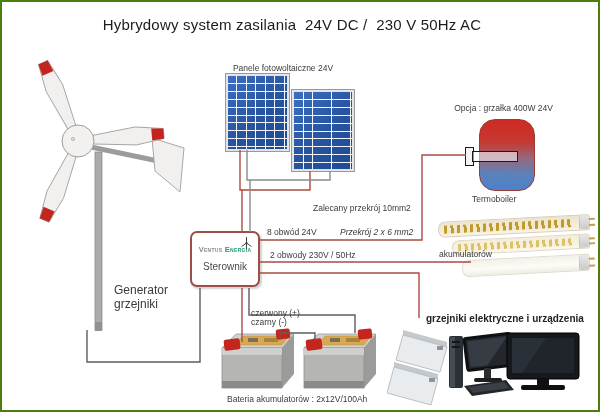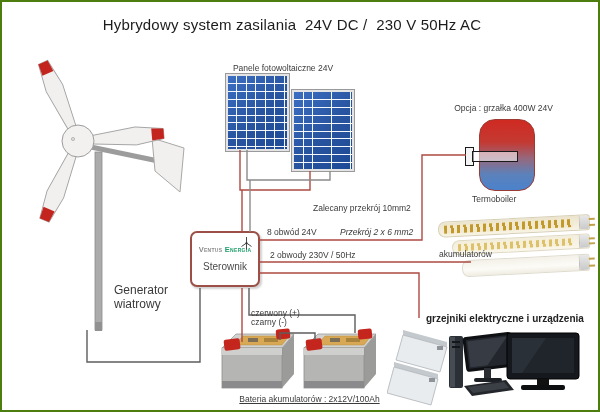--- a/index.html
+++ b/index.html
@@ -198,26 +198,26 @@
 
     <polyline class="wire-red" points="240,286 240,340" fill="none" stroke="#ad4a41" stroke-width="1.4"></polyline>
     <polyline class="wire-dark" points="247,286 247,313 353,313 353,331" fill="none" stroke="#5d5d5d" stroke-width="1.4"></polyline>
     <polyline class="wire-dark" points="278,338 278,331 313,331 313,338" fill="none" stroke="#5d5d5d" stroke-width="1.4"></polyline>
   </svg>
 
   <div class="lbl" style="left:225px;top:62px;width:112px;text-align:center;">Panele fotowoltaiczne 24V</div>
   <div class="lbl" style="left:311px;top:174px;margin-top:28px;">Zalecany przekrój 10mm2</div>
   <div class="lbl" style="left:112px;top:282px;font-size:12px;">
     <div>Generator</div>
-    <div>wiatrowy</div>
+    <div>grzejniki</div>
   </div>
   <div class="lbl" style="left:265px;top:226px;">8 obwód 24V</div>
   <div class="lbl" style="left:338px;top:226px;font-style:italic;">Przekrój 2 x 6 mm2</div>
   <div class="lbl" style="left:268px;top:249px;">2 obwody 230V / 50Hz</div>
   <div class="lbl" style="left:249px;top:296px;margin-top:20px;">czarny (-)</div>
   <div class="lbl" style="left:249px;top:307px;text-align:right;">czerwony (+)</div>
-  <div class="lbl" style="left:225px;top:393px;width:165px;text-align:center;text-decoration:underline;">Bateria akumulatorów : 2x12V/100Ah</div>
+  <div class="lbl" style="left:225px;top:393px;width:165px;">Bateria akumulatorów : 2x12V/100Ah</div>
   <div class="lbl" style="left:443px;top:102px;width:108px;text-align:right;">Opcja : grzałka 400W 24V</div>
   <div class="lbl" style="left:470px;top:193px;width:70px;text-align:left;">Termoboiler</div>
   <div class="lbl" style="left:437px;top:248px;">akumulatorów</div>
   <div class="lbl" style="left:424px;top:311px;font-weight:bold;color:#222;font-size:10px;">grzejniki elektryczne i urządzenia</div>
 
 </div>
 
 </body></html>

